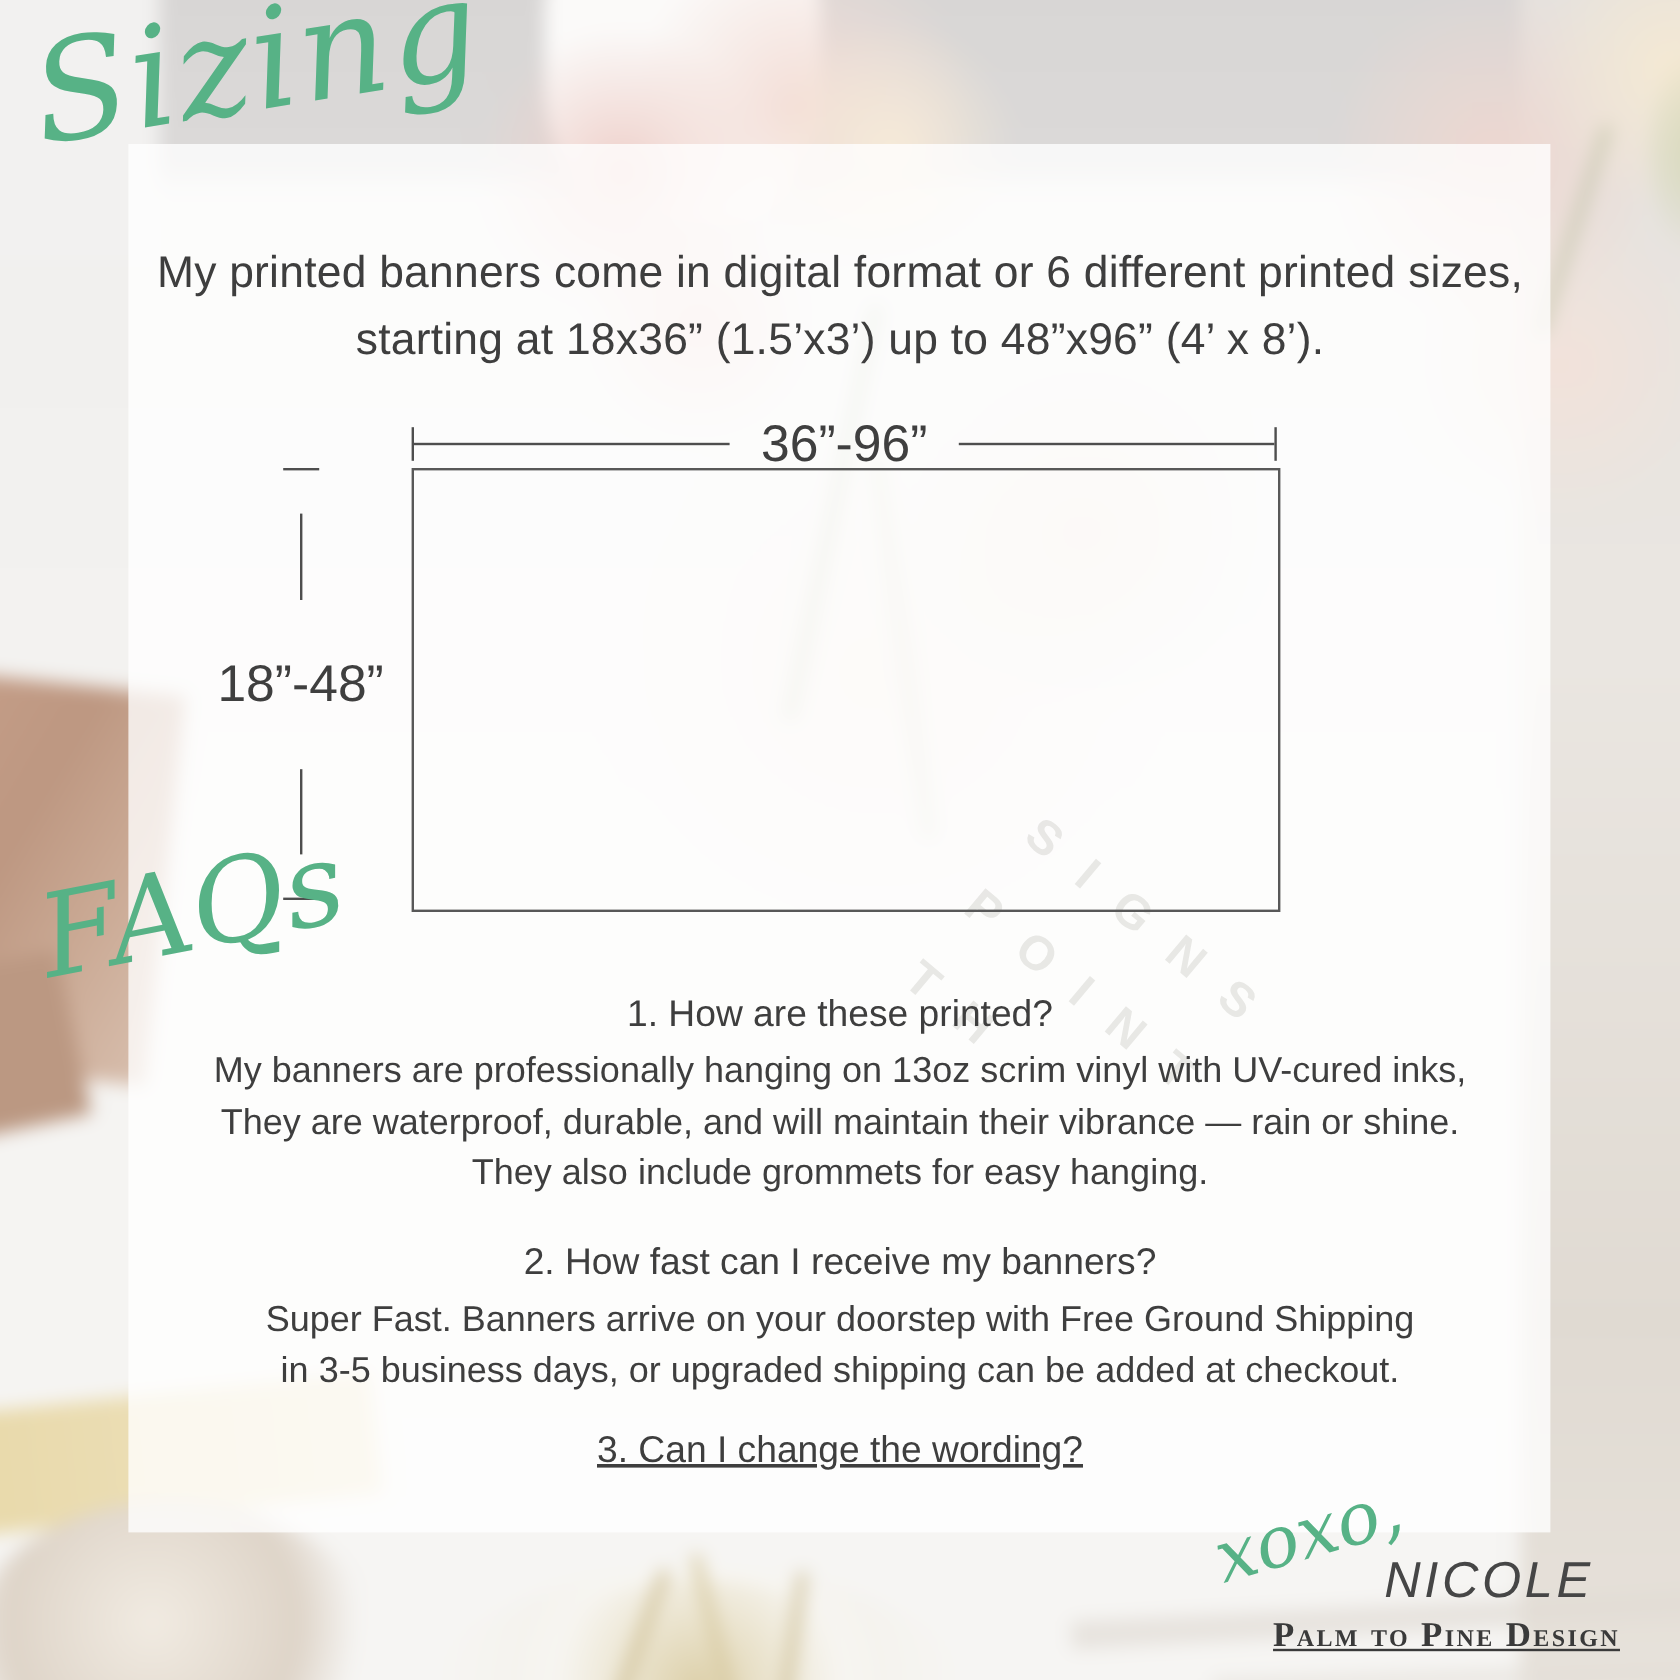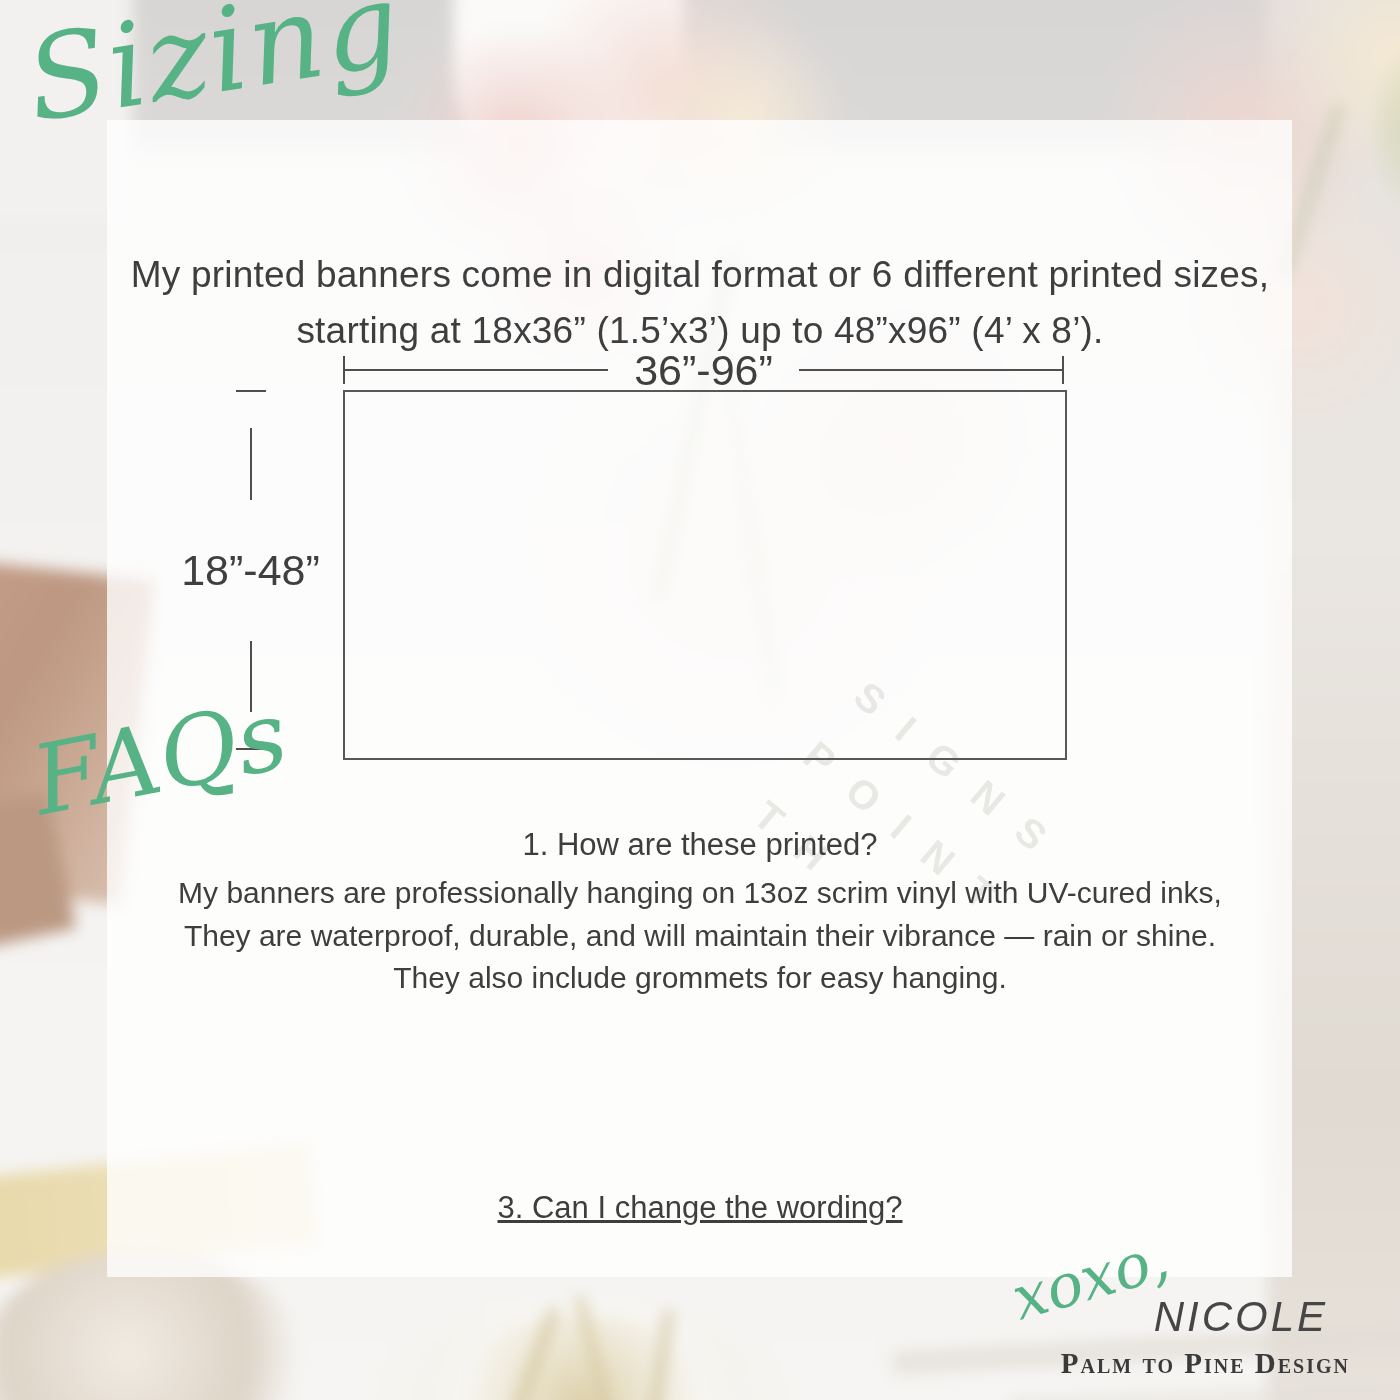--- a/index.html
+++ b/index.html
@@ -59,21 +59,21 @@
     color:rgba(150,148,138,0.20);white-space:nowrap;
   }
 
   
   .script{position:absolute;font-family:"DejaVu Serif",serif;font-style:italic;color:#57b286;white-space:nowrap;}
   .script-sizing{left:26px;top:-16px;font-size:116px;transform:rotate(-9deg);letter-spacing:2px;}
   .script-faqs{left:32px;top:702px;font-size:96px;transform:rotate(-11deg);}
   .script-xoxo{right:230px;top:1243px;font-size:60px;transform:rotate(-16deg);}
 
   
-  .intro{position:absolute;left:0;width:100%;top:199px;text-align:center;font-size:37px;line-height:1.52;letter-spacing:.2px;color:#3e3e3e;margin-top:48px;}
+  .intro{position:absolute;left:0;width:100%;top:199px;text-align:center;font-size:37px;line-height:1.52;letter-spacing:.2px;color:#3e3e3e;}
 
   
   .dim-h{position:absolute;left:343px;top:350px;width:721px;height:40px;display:flex;align-items:center;}
   .dim-h .tick{width:2px;height:28px;background:#4e4e4e;}
   .dim-h .line{flex:1;height:2px;background:#4e4e4e;}
   .dim-label{font-size:43px;color:#3f3f3f;white-space:nowrap;}
   .dim-h .dim-label{padding:0 26px;}
   .banner-rect{position:absolute;left:343px;top:390px;width:720px;height:366px;border:2px solid #585858;}
   .dim-v{position:absolute;left:168px;top:390px;width:165px;height:360px;display:flex;flex-direction:column;align-items:center;gap:36px;}
   .dim-v .tick{height:2px;width:30px;background:#4e4e4e;}
@@ -81,21 +81,21 @@
   .dim-v .dim-label{padding:10px 0;}
 
   
   .faq{position:absolute;left:0;width:100%;text-align:center;font-size:30px;line-height:1.42;color:#3e3e3e;}
   .faq .q{font-size:31px;margin-bottom:5px;margin-top:28px;}
   .faq1{top:795px;} .faq2{top:1002px;} .faq3{top:1158px;text-decoration:underline;}
 
   
   .nicole{position:absolute;right:72px;top:1293px;font-size:42px;letter-spacing:3px;color:#464646;white-space:nowrap;font-style:italic;}
   .palm{position:absolute;right:50px;top:1347px;font-family:"Liberation Serif",serif;font-variant:small-caps;
-    font-weight:bold;font-size:29px;letter-spacing:2px;color:#3a3a3a;white-space:nowrap;}
+    font-weight:bold;font-size:29px;letter-spacing:2px;color:#3a3a3a;white-space:nowrap;text-decoration:underline;}
 </style>
 </head>
 <body>
 
 <div class="canvas">
 
   <div class="photo">
     <div class="p-right-shade"></div>
     <div class="p-topleft-light"></div>
     <div class="p-cake"></div>
@@ -160,20 +160,25 @@
 
   <div class="script script-faqs">FAQs</div>
 
   <section class="faq faq1">
     <div class="q">1. How are these printed?</div>
     <div>My banners are professionally hanging on 13oz scrim vinyl with UV-cured inks,</div>
     <div>They are waterproof, durable, and will maintain their vibrance — rain or shine.</div>
     <div>They also include grommets for easy hanging.</div>
   </section>
 
+  <section class="faq faq2">
+    <div class="q">2. How fast can I receive my banners?</div>
+    <div>Super Fast. Banners arrive on your doorstep with Free Ground Shipping</div>
+    <div>in 3-5 business days, or upgraded shipping can be added at checkout.</div>
+  </section>
 
   <section class="faq faq3">
     <div class="q">3. Can I change the wording?</div>
   </section>
 
   <div class="script script-xoxo">xoxo,</div>
   <div class="nicole">NICOLE</div>
   <div class="palm">Palm to Pine Design</div>
 
 </div>

